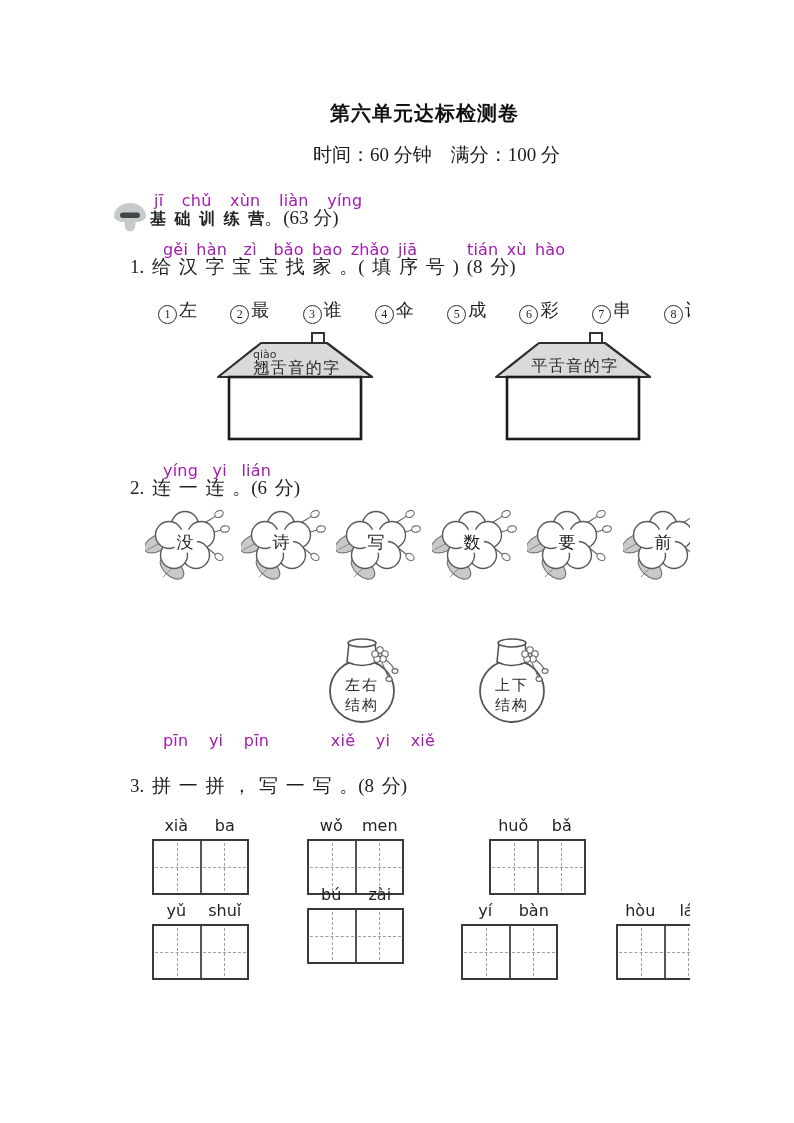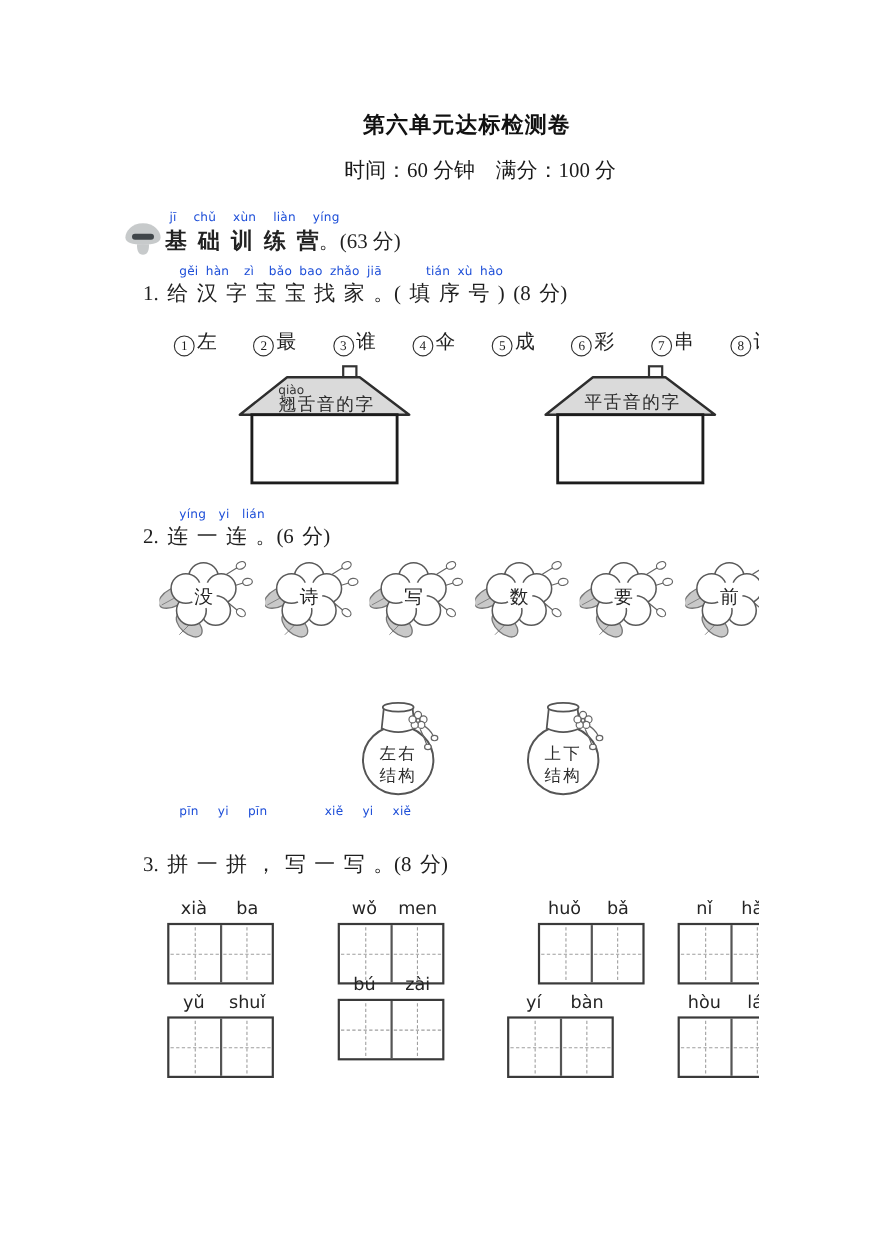--- a/index.html
+++ b/index.html
@@ -7,26 +7,26 @@
     position:relative; width:690px; height:1123px; background:#ffffff;
     font-family:"Liberation Serif", serif; color:#1f1f1f; overflow:hidden;
   }
   .abs { position:absolute; }
   .title {
     font-size:20px; font-weight:bold; letter-spacing:1px; white-space:pre;
     color:#111;
   }
   .meta { font-size:19px; white-space:pre; color:#1a1a1a; }
   .pinyin {
-    font-family:"DejaVu Sans", sans-serif; font-size:11px; color:#1d4ed8;
+    font-family:"DejaVu Sans", sans-serif; font-size:16px; color:#a21caf;
     white-space:pre; letter-spacing:0.2px;
   }
   .hanzi { font-size:19px; white-space:pre; word-spacing:3px; }
   .sec-hanzi {
-    font-family:"DejaVu Sans", sans-serif; font-weight:700; font-size:20px;
+    font-family:"DejaVu Sans", sans-serif; font-weight:700; font-size:16px;
     white-space:pre; word-spacing:3px; color:#222;
   }
   .sec-suffix { font-size:19px; white-space:pre; }
   .options { display:flex; justify-content:space-between; align-items:center; font-size:18px; }
   .opt { white-space:nowrap; }
   .opt-num {
     display:inline-flex; width:17px; height:17px; border:1.3px solid #2e2e2e;
     border-radius:50%; align-items:center; justify-content:center;
     font-size:12px; margin-right:2px; vertical-align:-2px; line-height:1;
   }
@@ -350,30 +350,20 @@
   <div class="abs grid-unit" style="left:461px; top:816px;padding-left:28px;">
     <div class="grid-labels">
         <span>huǒ</span>
         <span>bǎ</span>
       </div>
     <div class="gridbox">
         <div class="gcell"></div>
         <div class="gcell"></div>
       </div>
   </div>
-  <div class="abs grid-unit" style="left:616px; top:816px;">
-    <div class="grid-labels">
-        <span>nǐ</span>
-        <span>hǎo</span>
-      </div>
-    <div class="gridbox">
-        <div class="gcell"></div>
-        <div class="gcell"></div>
-      </div>
-  </div>
 
   <div class="abs grid-unit" style="left:152px; top:901px;">
     <div class="grid-labels">
         <span>yǔ</span>
         <span>shuǐ</span>
       </div>
     <div class="gridbox">
         <div class="gcell"></div>
         <div class="gcell"></div>
       </div>

